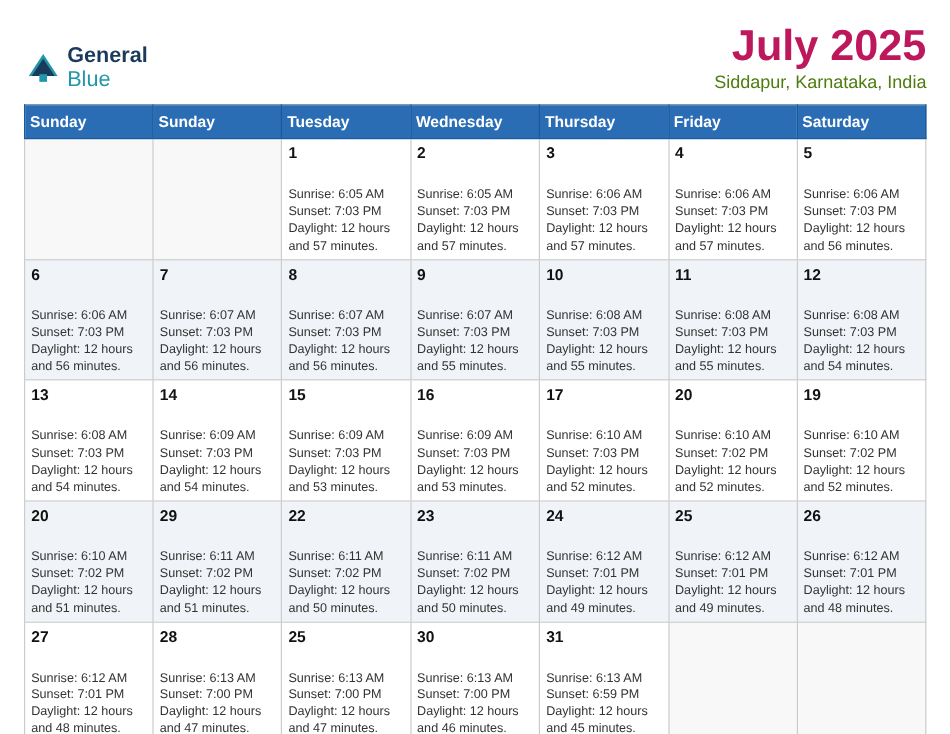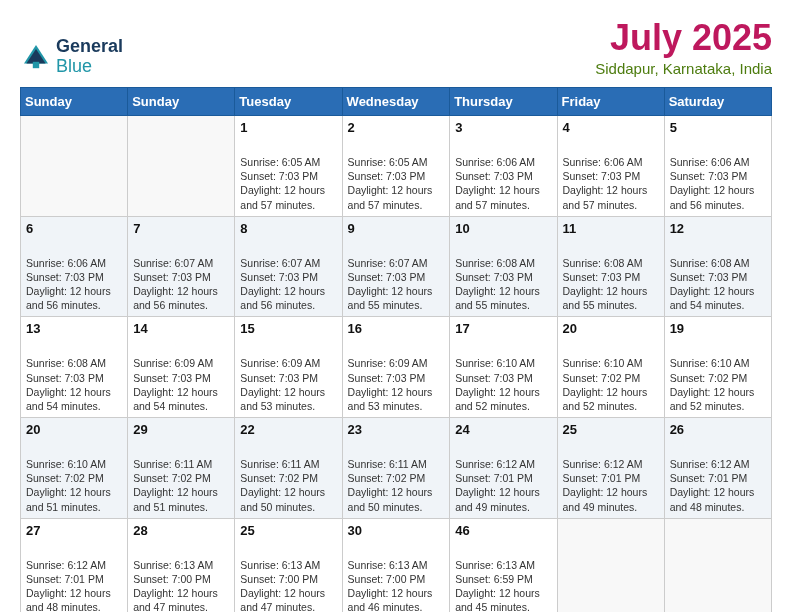--- a/index.html
+++ b/index.html
@@ -302,21 +302,21 @@
 Sunset: 7:00 PM
 Daylight: 12 hours and 47 minutes.</div>
         </td>
         <td>
           <span class="day-num">30</span>
           <div class="day-info">Sunrise: 6:13 AM
 Sunset: 7:00 PM
 Daylight: 12 hours and 46 minutes.</div>
         </td>
         <td>
-          <span class="day-num">46</span>
+          <span class="day-num">31</span>
           <div class="day-info">Sunrise: 6:13 AM
 Sunset: 6:59 PM
 Daylight: 12 hours and 45 minutes.</div>
         </td>
         <td class="empty"></td>
         <td class="empty"></td>
       </tr>
     </tbody>
 </table>
 

